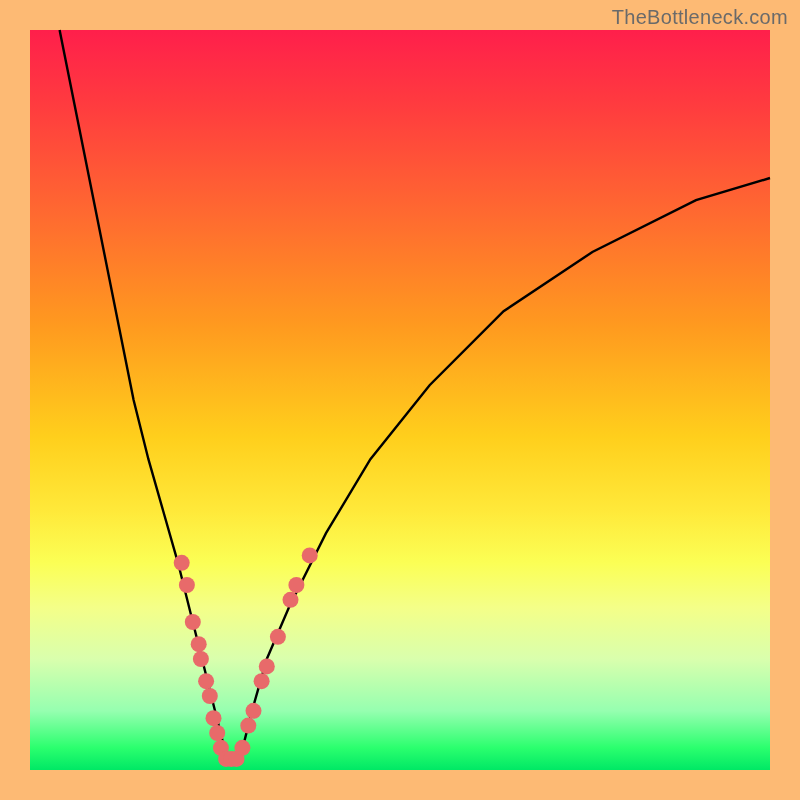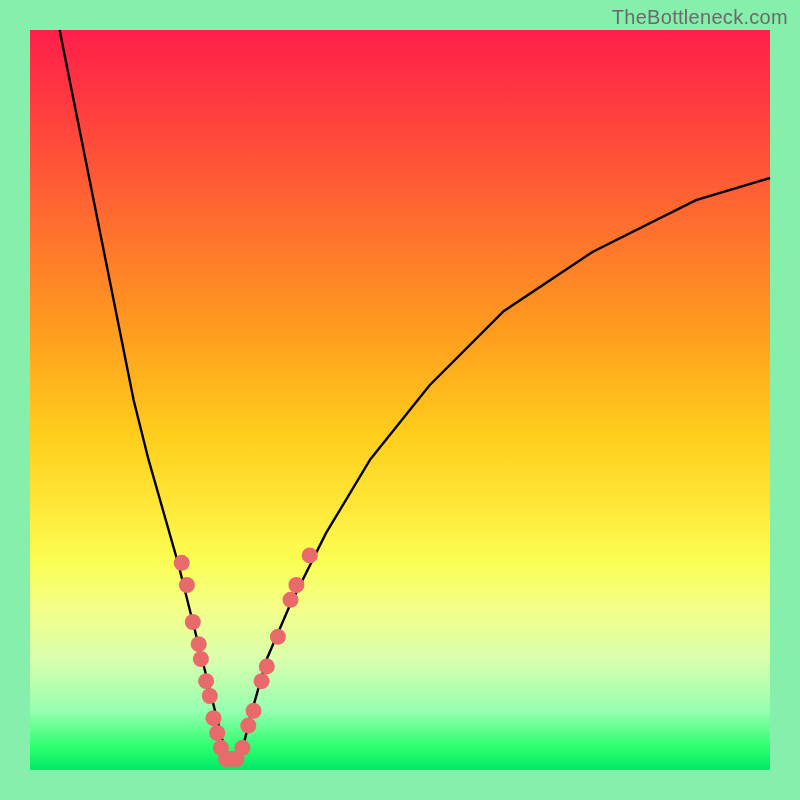--- a/index.html
+++ b/index.html
@@ -7,21 +7,21 @@
     padding: 0;
     width: 800px;
     height: 800px;
     overflow: hidden;
     background: #000;
     font-family: Arial, Helvetica, sans-serif;
   }
   .frame {
     position: absolute;
     inset: 0;
-    background: #86efac;
+    background: #fdba74;
   }
   .plot-area {
     position: absolute;
     left: 30px;
     top: 30px;
     width: 740px;
     height: 740px;
     
     background: linear-gradient(
       to bottom,

